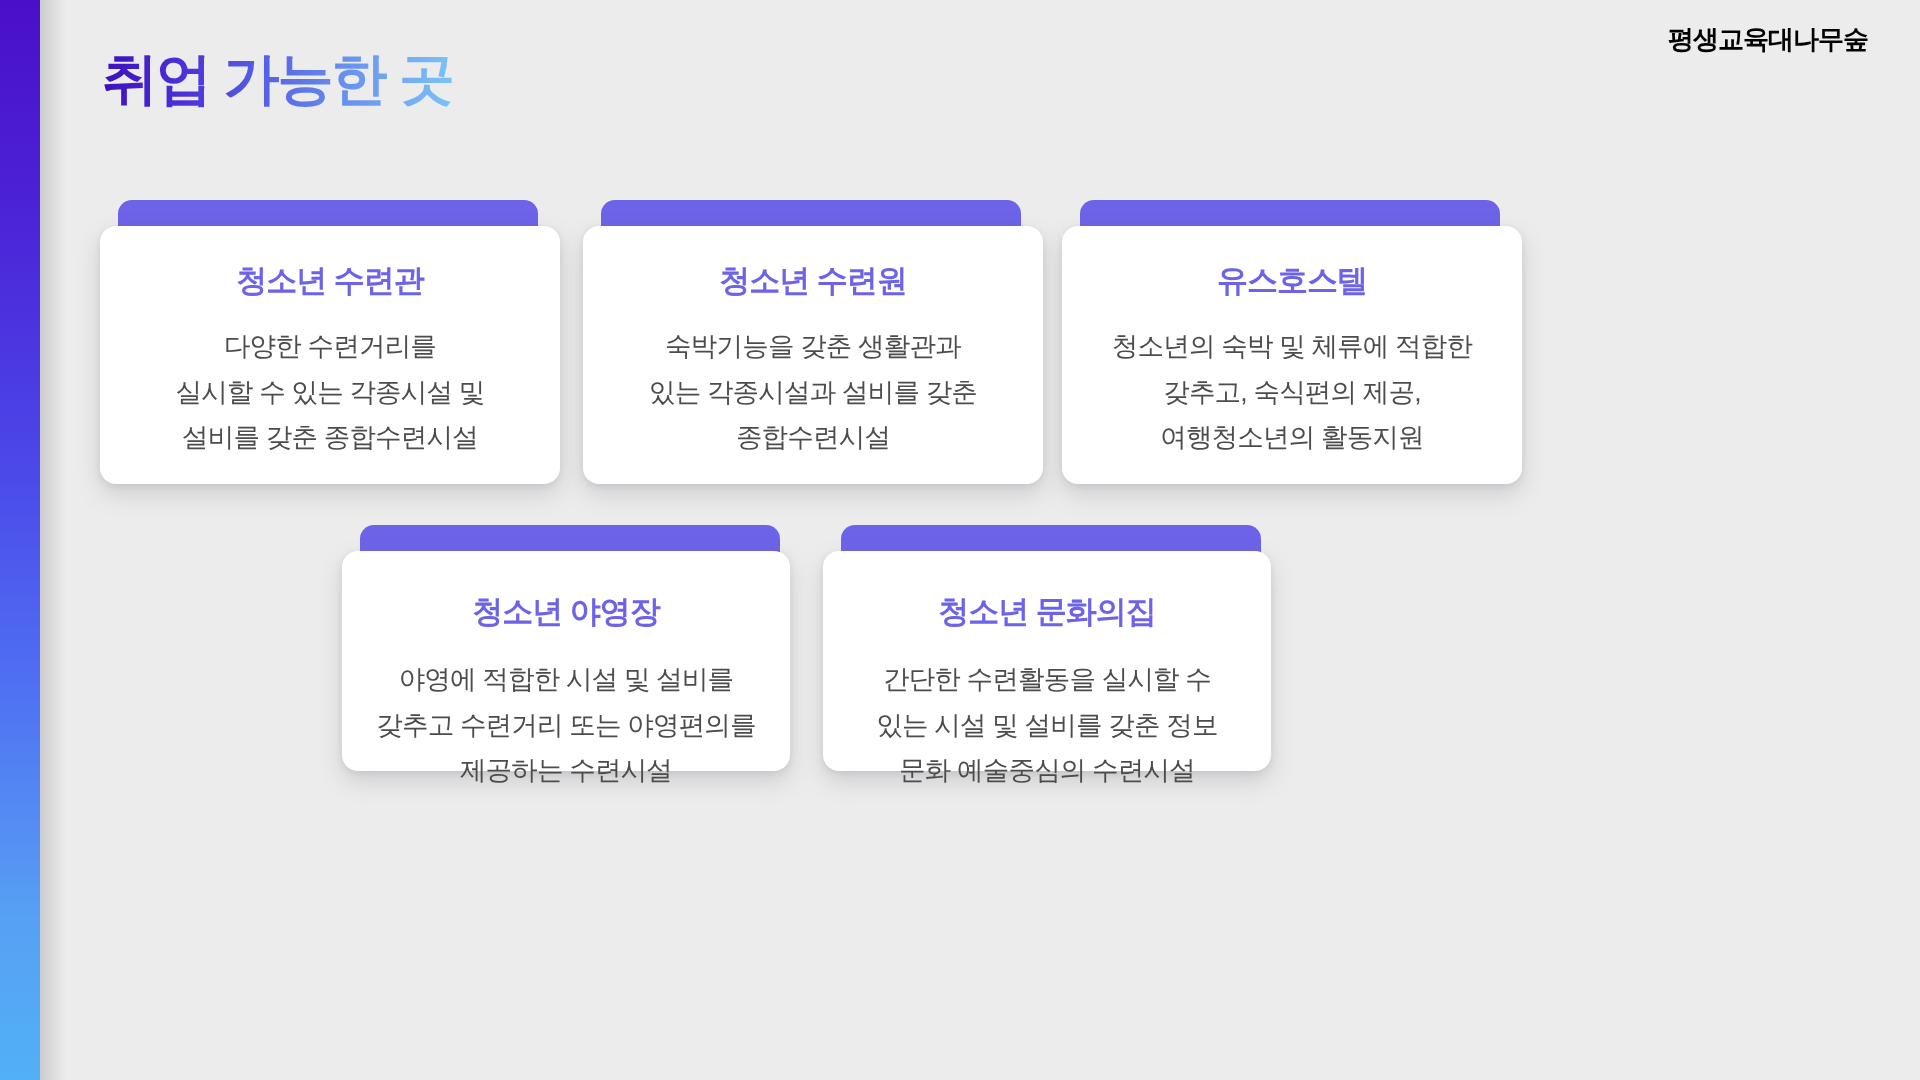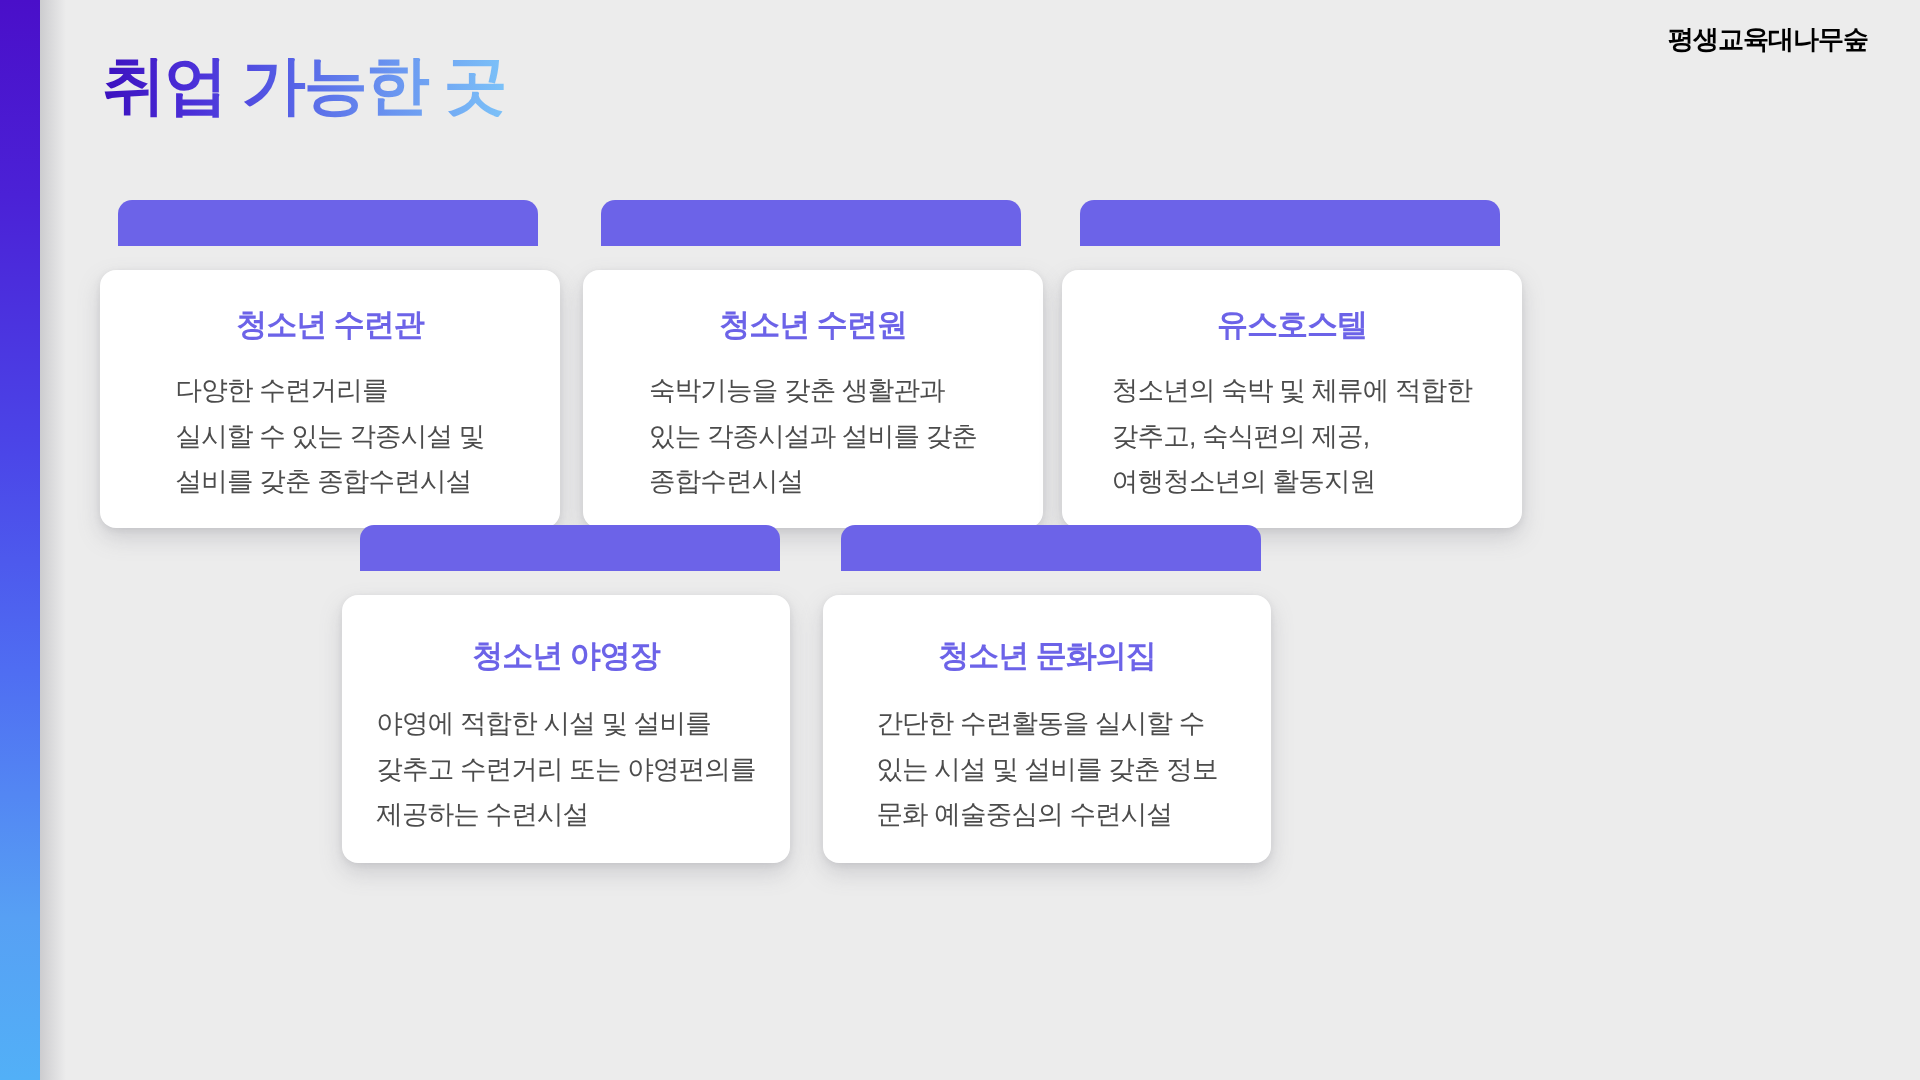--- a/index.html
+++ b/index.html
@@ -26,58 +26,58 @@
   
   #brand{
     position:absolute; right:52px; top:22px;
     font-size:26px; font-weight:700; color:#000000; letter-spacing:-1px;
     white-space:nowrap;
   }
 
   
   #page-title{
     position:absolute; left:102px; top:42px;
-    font-size:64px; font-weight:800; letter-spacing:-2px;
+    font-size:56px; font-weight:800; letter-spacing:-2px;
     background:linear-gradient(90deg,#3B10BE 0%,#4B2FD8 22%,#5560E6 46%,#6A95F0 72%,#7CC2F8 100%);
     -webkit-background-clip:text; background-clip:text;
     -webkit-text-fill-color:transparent; color:transparent;
     white-space:nowrap;
   }
 
   
   .card{ position:absolute; }
   .card-tab{
     position:absolute; left:0; top:0;
     height:46px; border-radius:14px 14px 0 0;
     background:#6C63E8;
   }
   .card-body{
     position:absolute; left:0;
     background:#fff; border-radius:16px;
     box-shadow:0 10px 22px rgba(120,120,130,0.26), 0 2px 6px rgba(120,120,130,0.14);
-    display:flex; flex-direction:column; align-items:center;margin-top:44px;
+    display:flex; flex-direction:column; align-items:center;
   }
   .card-title{
     color:#6C63E8; font-weight:800; font-size:31px;
     letter-spacing:-1px; text-align:center; white-space:nowrap;
   }
   .card-desc{
     color:#4C4C4C; font-size:26.5px; line-height:1.72;
-    text-align:left; letter-spacing:-0.8px;
+    text-align:center; letter-spacing:-0.8px;
   }
 
   
   .row-top .card-tab{ width:420px; left:18px; }
   .row-top .card-body{ top:26px; width:460px; height:258px; }
   .row-top .card-title{ margin-top:34px; }
   .row-top .card-desc{ margin-top:22px; }
 
   
   .row-bottom .card-tab{ width:420px; left:18px; }
-  .row-bottom .card-body{ top:26px; width:448px; height:268px; }
+  .row-bottom .card-body{ top:26px; width:448px; height:220px; }
   .row-bottom .card-title{ margin-top:40px; }
   .row-bottom .card-desc{ margin-top:24px; }
 
   #card-0{ left:100px; top:200px; }
   #card-1{ left:583px; top:200px; }
   #card-2{ left:1062px; top:200px; }
   #card-3{ left:342px; top:525px; }
   #card-4{ left:823px; top:525px; }
 </style>
 </head>

